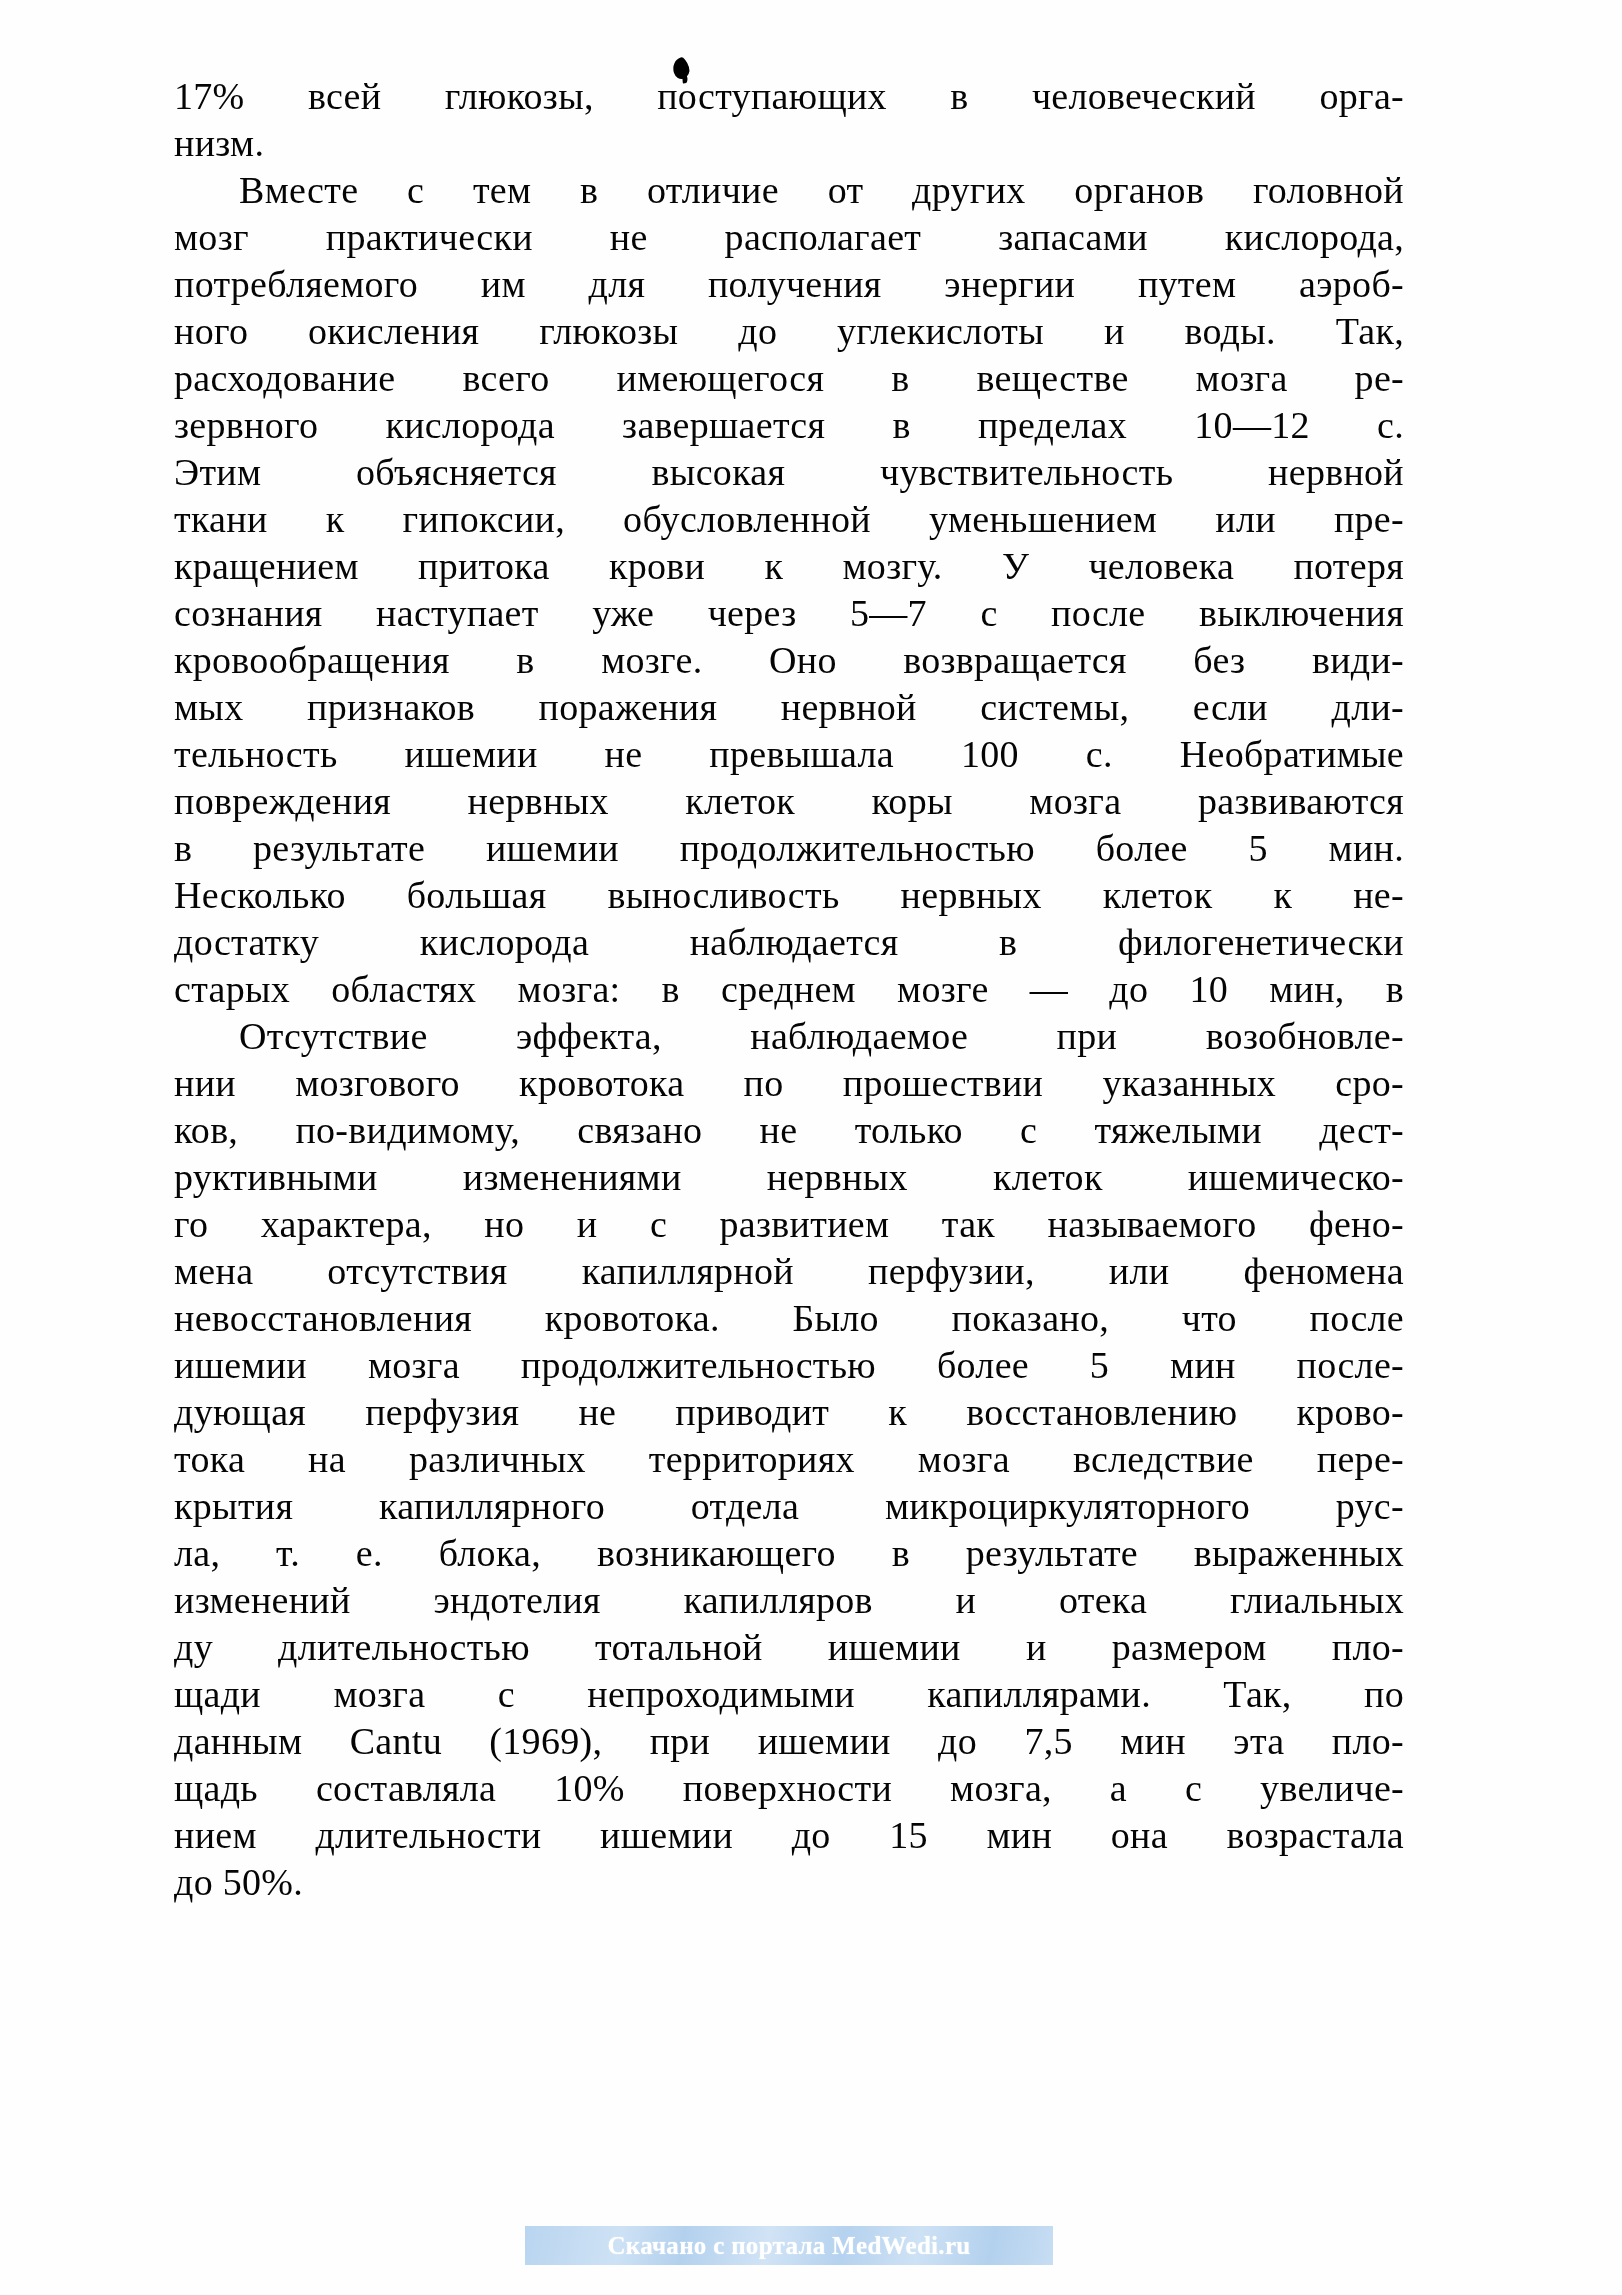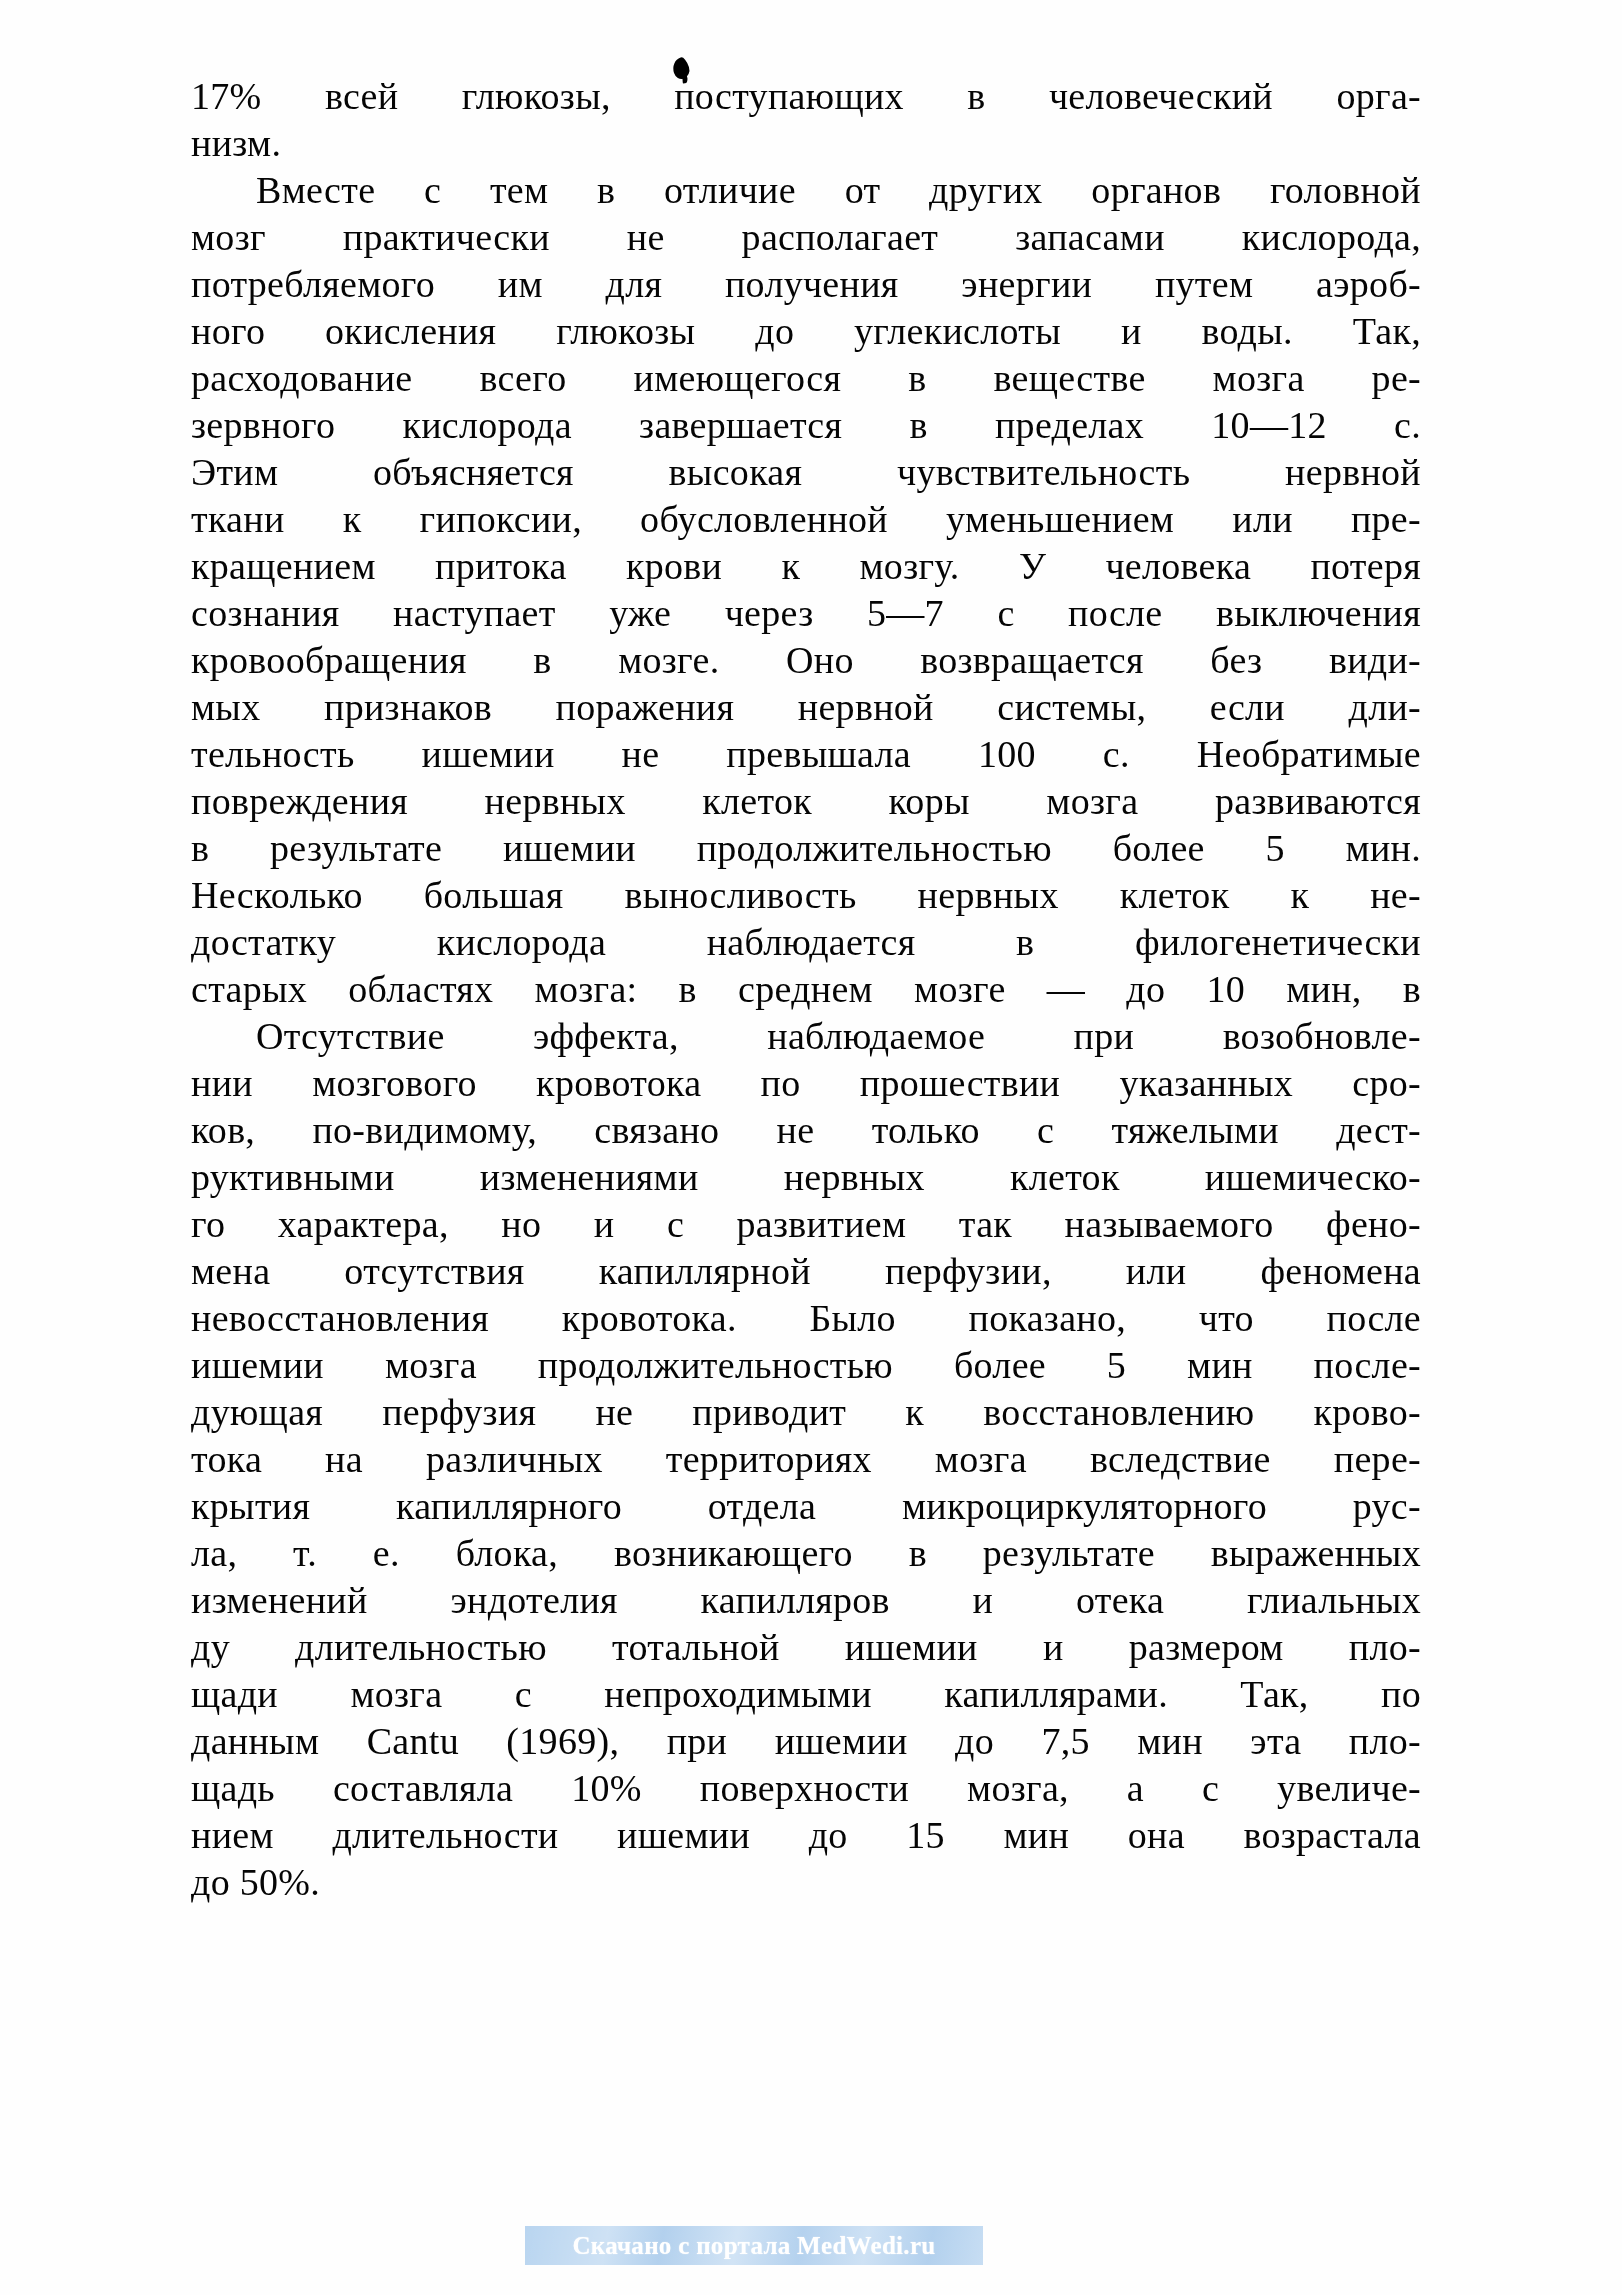--- a/index.html
+++ b/index.html
@@ -12,21 +12,21 @@
     width: 1622px;
     height: 2295px;
     background: #fefefe;
     overflow: hidden;
     font-family: "Liberation Serif", "DejaVu Serif", serif;
     color: #050505;
   }
   
   .text-block {
     position: absolute;
-    left: 191px;
+    left: 174px;
     top: 73px;
     width: 1230px;
   }
   .para { margin: 0; padding: 0; }
   .line {
     font-size: 38px;
     line-height: 47px;
     height: 47px;
     text-align: justify;
     text-align-last: justify;
@@ -59,21 +59,21 @@
     height: 7.9px;
     background: #000;
     border-radius: 50% 50% 80% 20%;
     transform: rotate(14deg);
   }
   
   .footer-banner {
     position: absolute;
     left: 525px;
     top: 2226px;
-    width: 458px;
+    width: 528px;
     height: 39px;
     display: flex;
     align-items: center;
     justify-content: center;
     
     background-image:
       linear-gradient(100deg,
         rgba(255,255,255,0.00) 0%,
         rgba(255,255,255,0.30) 18%,
         rgba(160,195,230,0.25) 30%,

